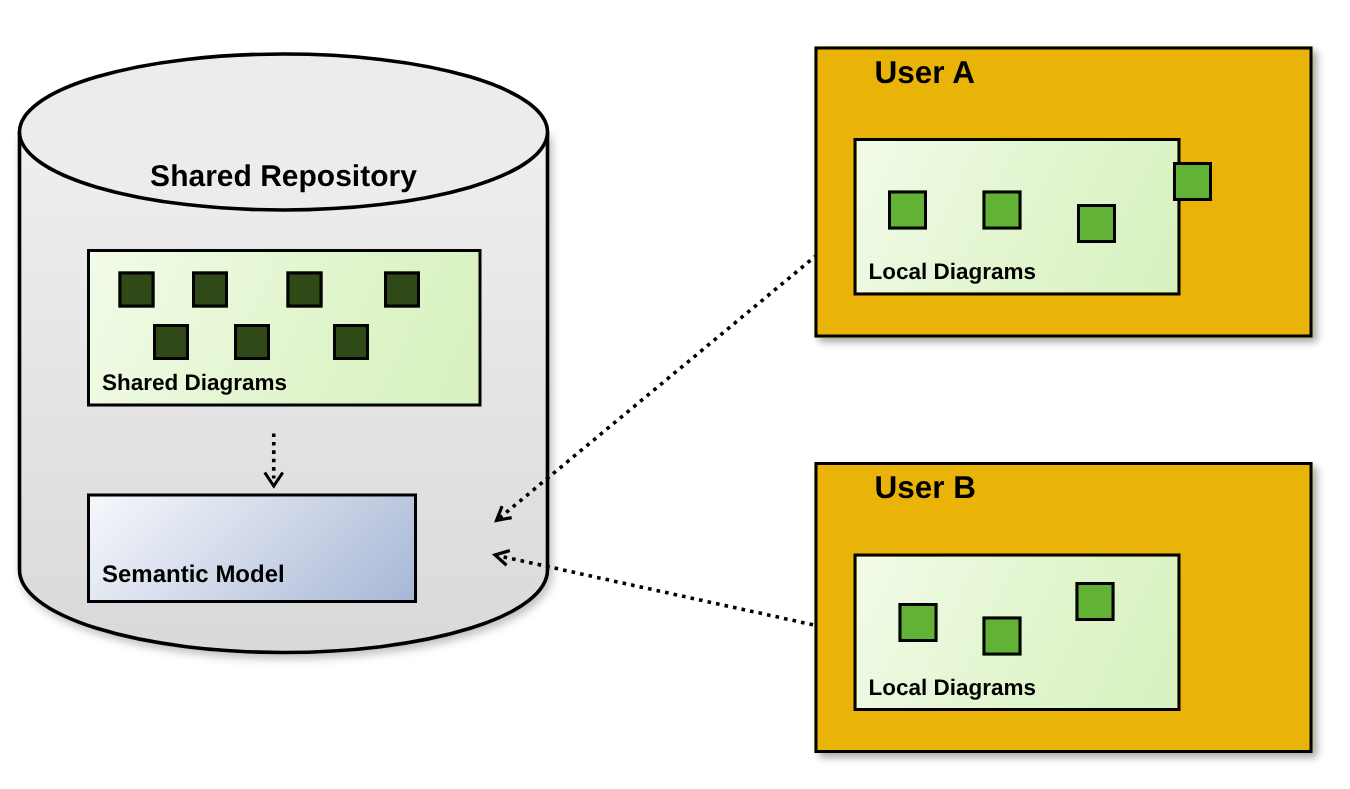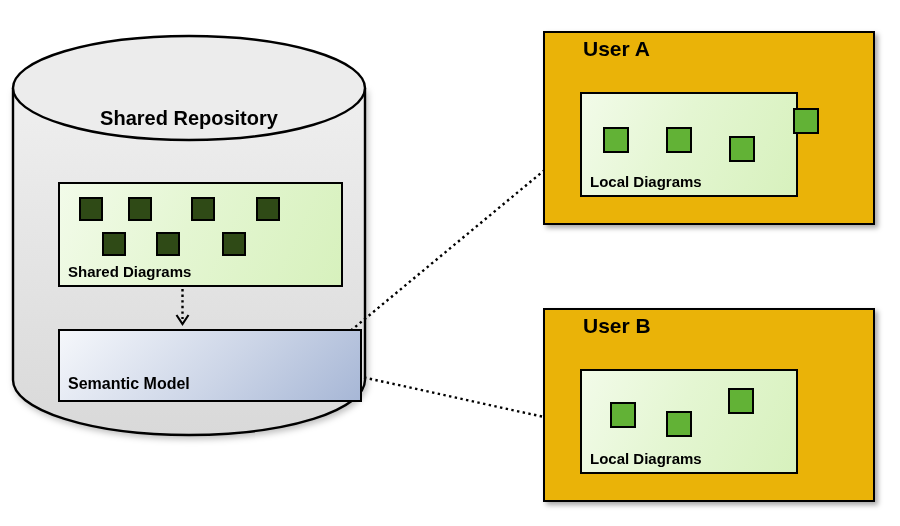--- a/index.html
+++ b/index.html
@@ -10,38 +10,38 @@
   .layer{position:absolute;left:0;top:0;}
   .cyl-body{filter:drop-shadow(2px 3px 3px rgba(0,0,0,0.25));}
   .repo-title{
     position:absolute;left:39px;top:74px;width:300px;text-align:center;
     font-size:20px;letter-spacing:0px;margin-top:33px;
   }
   .greenbox{
     position:absolute;box-sizing:border-box;border:2px solid #000;
     background:linear-gradient(115deg,#f2fbe9 0%,#e4f6d2 45%,#d7f1bd 100%);
   }
-  .shared-box{left:58px;top:182px;width:285px;height:105px;}
+  .shared-box{left:58px;top:166px;width:263px;height:105px;}
   .boxlabel{position:absolute;left:8px;bottom:5px;font-size:15px;white-space:nowrap;}
   .sq{position:absolute;box-sizing:border-box;border:2px solid #000;}
   .semantic{
-    position:absolute;left:58px;top:329px;width:304px;height:73px;
+    position:absolute;left:58px;top:329px;width:220px;height:73px;
     box-sizing:border-box;border:2px solid #000;
     background:linear-gradient(135deg,#f5f7fb 0%,#ccd5e7 55%,#a7b7d6 100%);
   }
   .semantic .boxlabel{font-size:16px;bottom:7px;}
   .userbox{
     position:absolute;width:332px;height:194px;box-sizing:border-box;
     border:2px solid #000;background:#eab308;
     box-shadow:3px 3px 5px rgba(0,0,0,0.35);
   }
   .user-a{left:543px;top:31px;}
   .user-b{left:543px;top:308px;padding-left:13px;}
   .user-title{position:absolute;left:38px;top:4px;font-size:21px;}
-  .local-box{left:35px;top:59px;width:218px;height:105px;text-align:right;}
+  .local-box{left:24px;top:59px;width:218px;height:105px;text-align:right;}
 </style>
 </head>
 <body>
 
 <div class="stage">
 
   <svg class="layer" width="900" height="526" viewBox="0 0 900 526">
     <defs>
       <linearGradient id="cylGrad" x1="0" y1="0" x2="0" y2="1">
         <stop offset="0" stop-color="#efefef"></stop>

